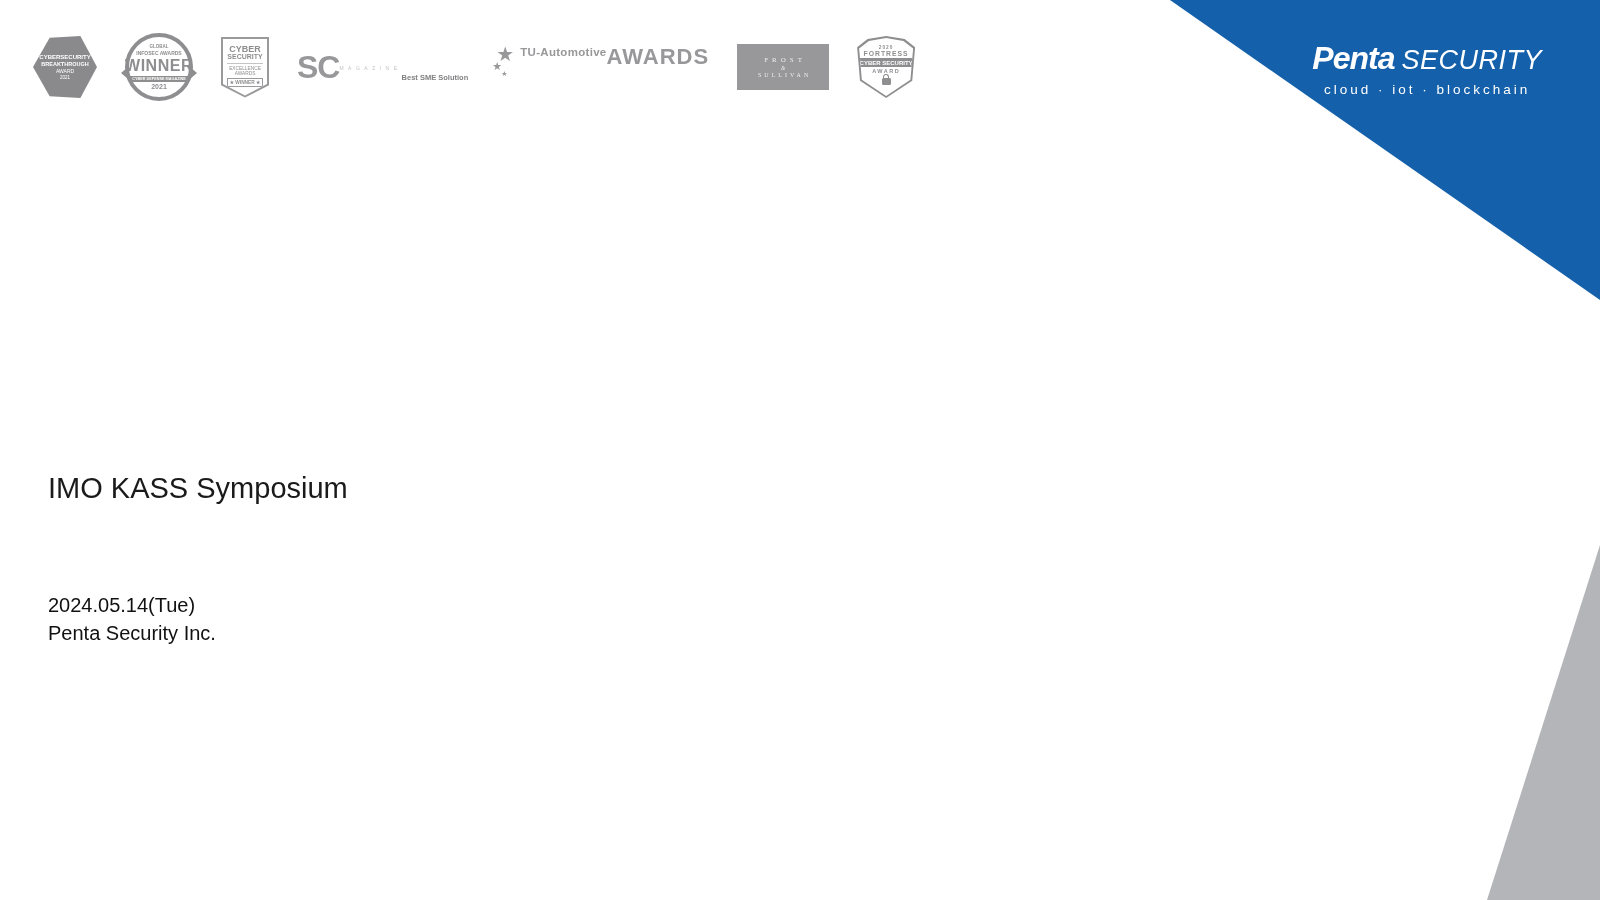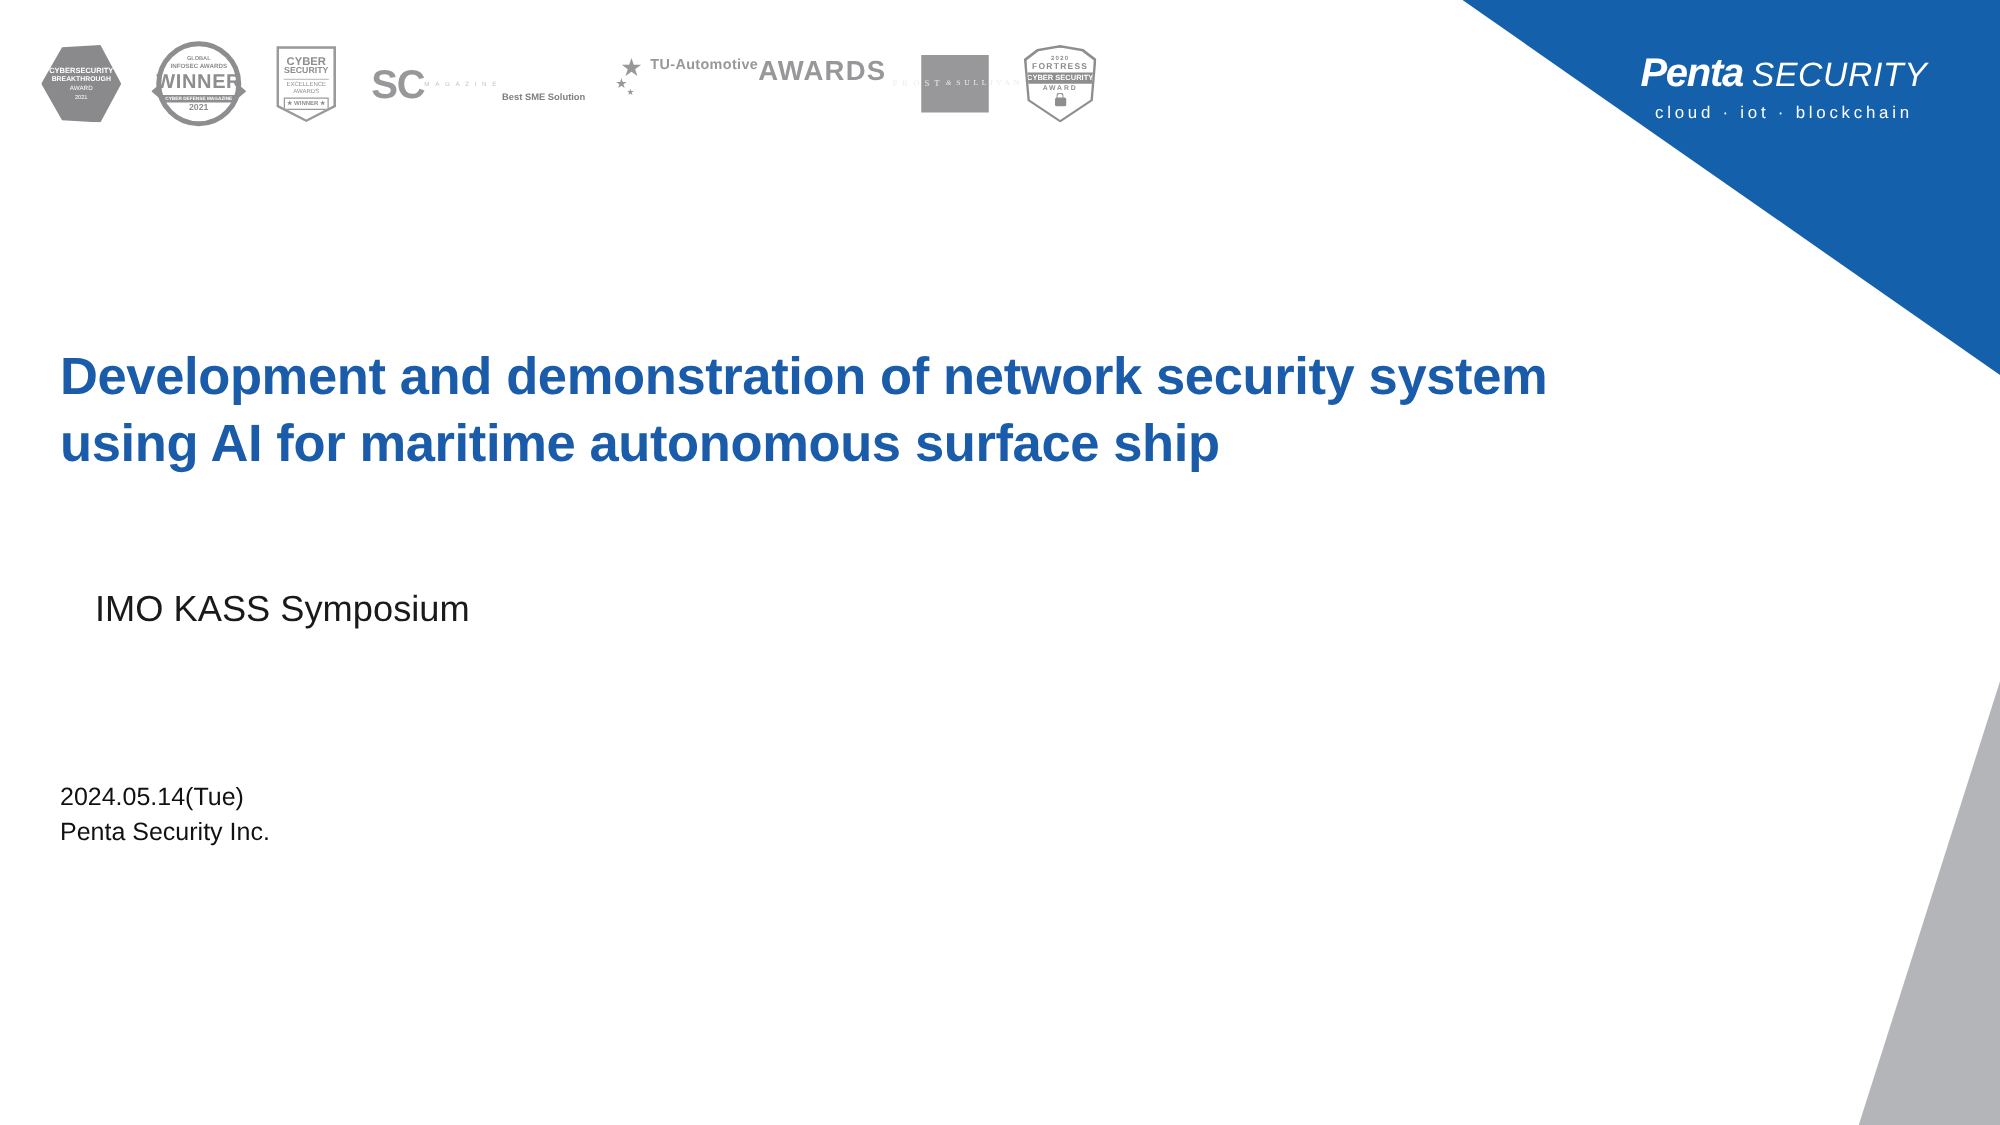--- a/index.html
+++ b/index.html
@@ -80,22 +80,22 @@
   
   .tu { display:flex; align-items:flex-start; color:#98989A; position:relative; padding-left:24px; height:42px; }
   .tu .star-big   { position:absolute; left:0;  top:-4px;  font-size:20px; }
   .tu .star-mid   { position:absolute; left:-4px; top:14px; font-size:11px; }
   .tu .star-small { position:absolute; left:5px; top:24px; font-size:7px; }
   .tu-text { display:flex; flex-direction:row; }
   .tu .t1 { font-size:11.5px; font-weight:600; letter-spacing:0.3px; }
   .tu .t2 { font-size:22px; font-weight:bold; letter-spacing:1px; line-height:22px; }
 
   
-  .frost { width:54px; height:46px; background:#98989A; color:#EDEDED;
-    font-family:"Liberation Serif", serif; display:flex; flex-direction:row;
+  .frost { width:92px; height:46px; background:#98989A; color:#EDEDED;
+    font-family:"Liberation Serif", serif; display:flex; flex-direction:column;
     justify-content:center; align-items:center; text-align:center; gap:1px; }
   .frost .f1 { font-size:7px; letter-spacing:4px; text-indent:4px; }
   .frost .f2 { font-size:5.5px; font-style:italic; }
   .frost .f3 { font-size:6px; letter-spacing:3px; text-indent:3px; }
 
   
   .fort { width:58px; height:62px; background:#8E8E90; position:relative;
     clip-path:polygon(50% 0, 82% 5%, 100% 18%, 95% 72%, 50% 100%, 5% 72%, 0 18%, 18% 5%); }
   .fort-in { position:absolute; inset:2px; background:#fff; color:#8E8E90;
     clip-path:polygon(50% 0, 82% 5%, 100% 18%, 95% 72%, 50% 100%, 5% 72%, 0 18%, 18% 5%);
@@ -104,22 +104,22 @@
   .fort .g2 { font-size:6.8px; font-weight:bold; letter-spacing:1px; }
   .fort .g3 { width:100%; background:#8E8E90; color:#fff; font-size:6px; font-weight:bold; padding:1.5px 0; margin-top:1px; }
   .fort .g4 { font-size:5.5px; font-weight:bold; letter-spacing:1.5px; margin-top:1px; }
   .lock { width:9px; height:7px; background:#8E8E90; border-radius:1.5px; margin-top:4px; position:relative; }
   .lock::before { content:""; position:absolute; top:-4px; left:1.5px; width:6px; height:5px;
     border:1.5px solid #8E8E90; border-bottom:none; border-radius:3px 3px 0 0; box-sizing:border-box; }
 
   
   .title { position:absolute; left:48px; top:274px; width:1420px;
     font-size:42px; font-weight:bold; color:#1A5CA9; line-height:54px; letter-spacing:-0.3px; }
-  .subtitle { position:absolute; left:48px; top:472px; font-size:29px; color:#1A1A1A;margin-left:28px; }
-  .footer { position:absolute; left:48px; top:591px; font-size:20px; color:#111; line-height:28px;margin-top:33px; }
+  .subtitle { position:absolute; left:48px; top:472px; font-size:29px; color:#1A1A1A; }
+  .footer { position:absolute; left:48px; top:591px; font-size:20px; color:#111; line-height:28px; }
 </style>
 </head>
 <body>
 
 <div class="slide">
 
   <div class="tri-blue"></div>
   <div class="logo">
     <div class="logo-word">
       <span class="logo-penta">Penta</span><span class="logo-security">SECURITY</span>
@@ -185,24 +185,20 @@
         <div class="g1">2020</div>
         <div class="g2">FORTRESS</div>
         <div class="g3">CYBER SECURITY</div>
         <div class="g4">AWARD</div>
         <div class="lock"></div>
       </div>
     </div>
 
   </div>
 
-  <div class="title">
-    <div>Development and demonstration of network security system</div>
-    <div>using AI for maritime autonomous surface ship</div>
-  </div>
 
   <div class="subtitle">IMO KASS Symposium</div>
 
   <div class="footer">
     <div>2024.05.14(Tue)</div>
     <div>Penta Security Inc.</div>
   </div>
 
 </div>
 

